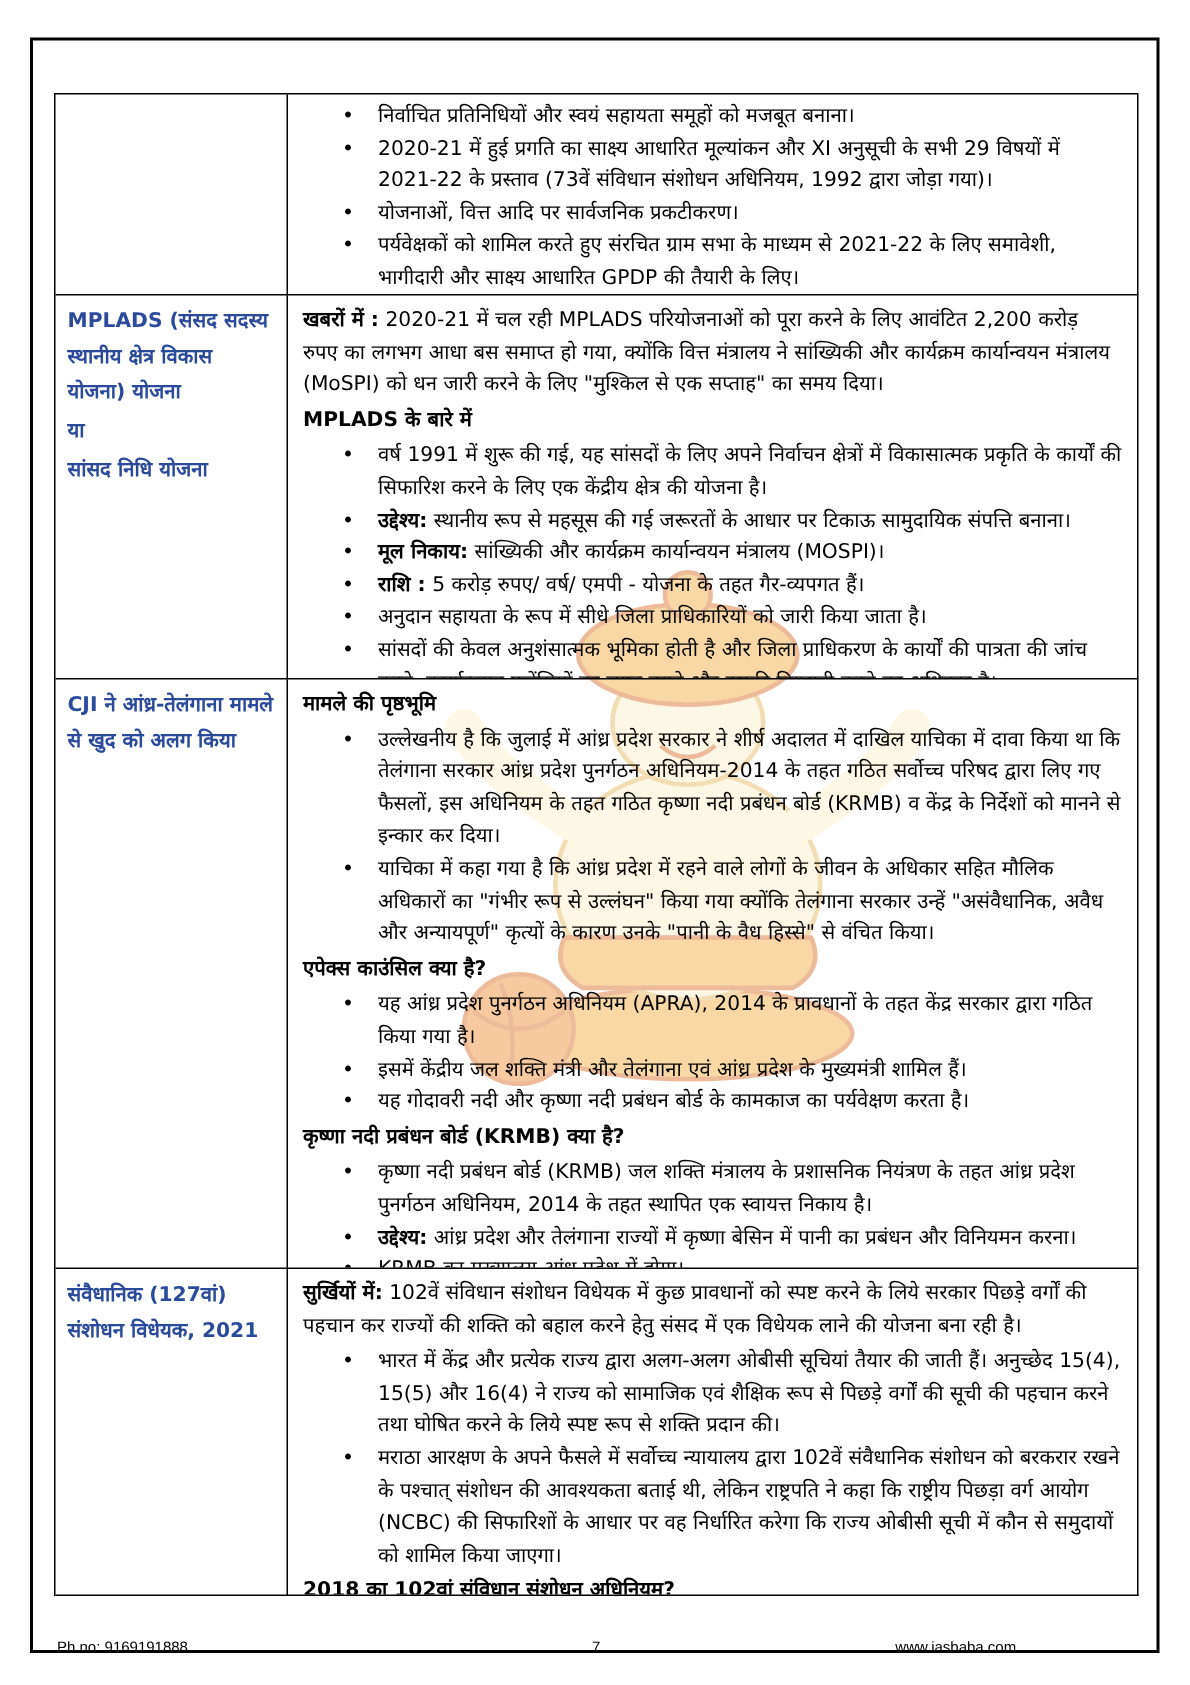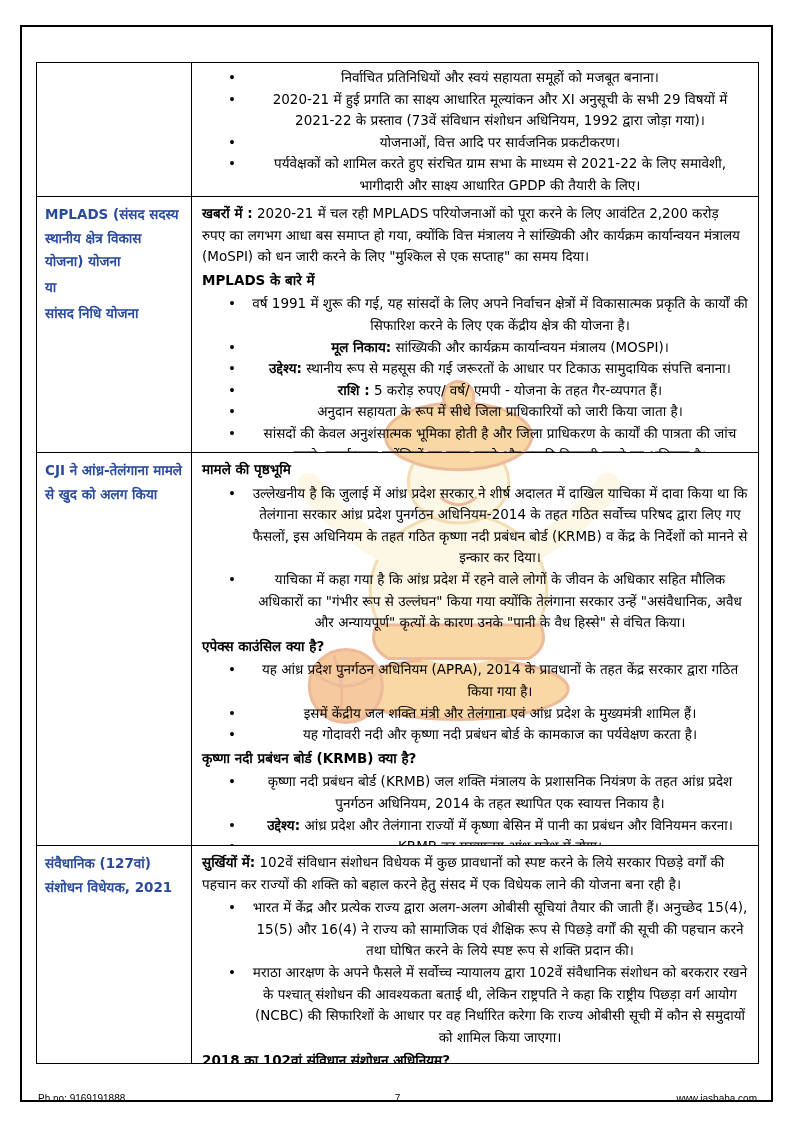--- a/index.html
+++ b/index.html
@@ -24,31 +24,31 @@
   .topic{
     flex:0 0 155px;width:155px;padding:4px 5px 4px 6px;
     color:#2A4B9C;font-weight:bold;font-size:13.5px;line-height:1.75;
   }
   .content{
     flex:1;padding:4px 10px 2px 8px;font-size:13.5px;line-height:1.6;
   }
   .r1{height:134px}.r2{height:256px}.r3{height:393px}.r4{height:218px}
   p{margin:2px;}
   .h{font-weight:bold;}
-  ul.bullets{margin:0;padding:0;list-style:none;text-align:center;}
+  ul.bullets{margin:0;padding:0;list-style:none;}
   li{position:relative;padding-left:52px;}
   li::before{content:"\2022";position:absolute;left:28px;top:0;}
   .lead{font-weight:bold;}
   .footer{
     position:absolute;left:38px;top:1069px;width:719px;display:flex;z-index:2;
     font-family:"Liberation Sans",sans-serif;font-size:10px;color:#000;margin-top:24px;
   }
   .footer .fl{flex:1;text-align:left;}
   .footer .fc{flex:1;text-align:center;}
-  .footer .fr{flex:1;text-align:right;}
+  .footer .fr{flex:1;text-align:center;}
 </style>
 </head>
 <body>
 
 <div class="page-border"></div>
 
 <svg class="watermark" viewBox="0 0 220 240" xmlns="http://www.w3.org/2000/svg" aria-hidden="true">
   <ellipse cx="112" cy="210" rx="72" ry="20" fill="#F2A93B" stroke="#D86A1F" stroke-width="2"></ellipse>
   <ellipse cx="112" cy="145" rx="58" ry="50" fill="#FBEFC6" stroke="#E5B457" stroke-width="2"></ellipse>
   <path d="M62,118 Q26,96 14,76" stroke="#FBEFC6" stroke-width="16" fill="none" stroke-linecap="round"></path>
@@ -80,22 +80,22 @@
     <div class="cell topic">
       <p>MPLADS (संसद सदस्य स्थानीय क्षेत्र विकास योजना) योजना</p>
       <p>या</p>
       <p>सांसद निधि योजना</p>
     </div>
     <div class="cell content">
       <p><span class="lead">खबरों में :</span><span> 2020-21 में चल रही MPLADS परियोजनाओं को पूरा करने के लिए आवंटित 2,200 करोड़ रुपए का लगभग आधा बस समाप्त हो गया, क्योंकि वित्त मंत्रालय ने सांख्यिकी और कार्यक्रम कार्यान्वयन मंत्रालय (MoSPI) को धन जारी करने के लिए "मुश्किल से एक सप्ताह" का समय दिया।</span></p>
       <p class="h">MPLADS के बारे में</p>
       <ul class="bullets">
         <li><span class="lead"></span><span>वर्ष 1991 में शुरू की गई, यह सांसदों के लिए अपने निर्वाचन क्षेत्रों में विकासात्मक प्रकृति के कार्यों की सिफारिश करने के लिए एक केंद्रीय क्षेत्र की योजना है।</span></li>
+        <li><span class="lead">उद्देश्य:</span><span> स्थानीय रूप से महसूस की गई जरूरतों के आधार पर टिकाऊ सामुदायिक संपत्ति बनाना।</span></li>
         <li><span class="lead">मूल निकाय:</span><span> सांख्यिकी और कार्यक्रम कार्यान्वयन मंत्रालय (MOSPI)।</span></li>
-        <li><span class="lead">उद्देश्य:</span><span> स्थानीय रूप से महसूस की गई जरूरतों के आधार पर टिकाऊ सामुदायिक संपत्ति बनाना।</span></li>
         <li><span class="lead">राशि :</span><span> 5 करोड़ रुपए/ वर्ष/ एमपी - योजना के तहत गैर-व्यपगत हैं।</span></li>
         <li><span class="lead"></span><span>अनुदान सहायता के रूप में सीधे जिला प्राधिकारियों को जारी किया जाता है।</span></li>
         <li><span class="lead"></span><span>सांसदों की केवल अनुशंसात्मक भूमिका होती है और जिला प्राधिकरण के कार्यों की पात्रता की जांच करने, कार्यान्वयन एजेंसियों का चयन करने और इसकी निगरानी करने का अधिकार है।</span></li>
       </ul>
     </div>
   </div>
 
   <div class="row r3">
     <div class="cell topic">
       <p>CJI ने आंध्र-तेलंगाना मामले से खुद को अलग किया</p>

